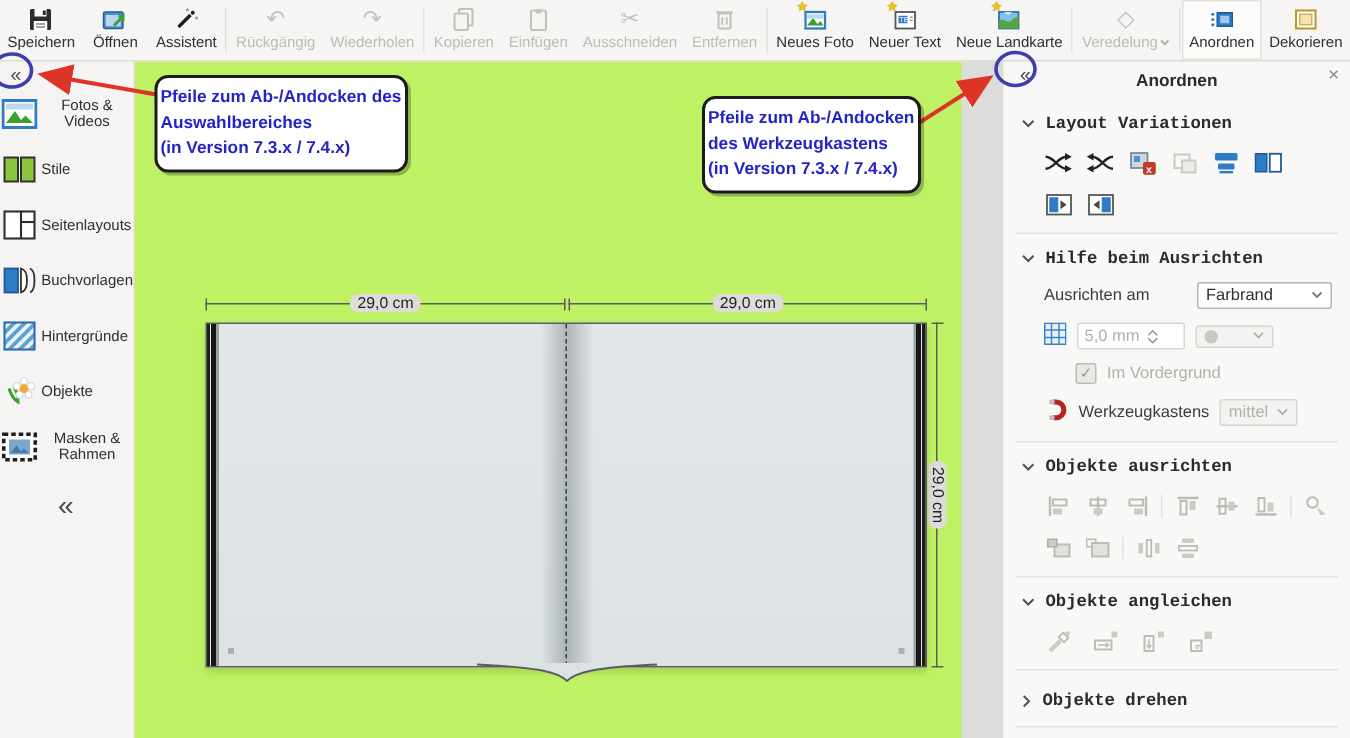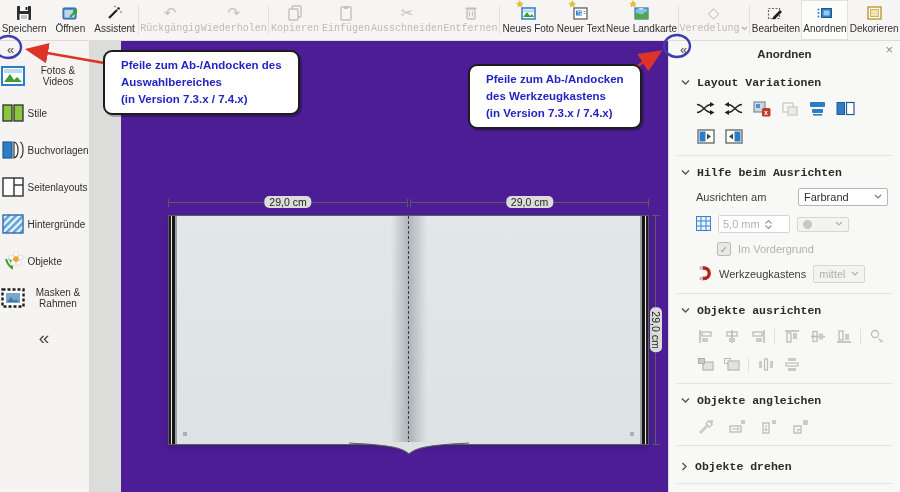--- a/index.html
+++ b/index.html
@@ -5,41 +5,41 @@
   html,body{margin:0;padding:0;width:900px;height:492px;overflow:hidden;
     font-family:"Liberation Sans",sans-serif;background:#dcdcda;-webkit-font-smoothing:antialiased;}
   .app{position:relative;width:900px;height:492px;}
 
   
   .toolbar{position:absolute;left:0;top:0;width:900px;height:40px;background:#f6f5f3;
     border-bottom:1px solid #dddbd7;display:flex;align-items:stretch;justify-content:space-between;z-index:5;}
   .tb{appearance:none;border:0;background:transparent;display:flex;flex-direction:column;align-items:center;
     justify-content:flex-start;padding:4px 5px 2px;gap:2px;min-width:44px;cursor:pointer;}
   .tb .tbl{font-size:10px;color:#2f2f2f;white-space:nowrap;line-height:11px;text-align:right;}
-  .tb.disabled .tbl{color:#bdbbb7;font-family:Liberation Mono, monospace;}
+  .tb.disabled .tbl{color:#bdbbb7;}
   .tb.active{background:#fcfcfb;box-shadow:inset 0 0 0 1px #e4e2df;}
   .tb-sep{width:1px;background:#e3e1dd;margin:5px 1px;}
   .tbi{width:17px;height:17px;display:flex;align-items:center;justify-content:center;position:relative;}
   .tbi svg{display:block;}
   .glyph{font-size:15px;line-height:15px;color:#3a3a3a;}
   .glyph.gray{color:#c3c1bd;}
   .star-badge{position:absolute;left:-4px;top:-5px;font-size:9px;color:#f4c20d;text-shadow:0 0 1px #8a6d00;}
   .mini-caret{margin-left:1px;}
 
   
   .sidebar{position:absolute;left:0;top:40px;width:90px;height:452px;background:#f5f4f2;
     border-right:1px solid #dcdad6;display:flex;flex-direction:column;align-items:center;padding-top:24px;box-sizing:border-box;z-index:4;}
   .dock-left{position:absolute;left:1px;top:0px;font-size:13px;color:#4a4a4a;cursor:pointer;padding:2px 6px;}
   .sb-item{display:flex;align-items:center;gap:3px;margin-bottom:13px;cursor:pointer;width:88px;}
   .sb-item .sbl{font-size:10px;color:#2f2f2f;text-align:center;line-height:11px;}
   .sbi{width:24px;height:24px;display:flex;align-items:center;justify-content:center;}
   .sb-collapse{margin-top:4px;font-size:19px;color:#4a4a4a;cursor:pointer;letter-spacing:1px;}
 
   
-  .canvas{position:absolute;left:90px;top:40px;width:551px;height:452px;background:#4c1d95;overflow:hidden;margin-left:31px;}
+  .canvas{position:absolute;left:90px;top:40px;width:551px;height:452px;background:#bef264;overflow:hidden;}
   .dim-h{position:absolute;height:0;border-top:1px solid #5c5c5c;}
   .dim-h .tick{position:absolute;top:-4px;width:1px;height:8px;background:#5c5c5c;}
   .dim-h .tick.t-l{left:0;} .dim-h .tick.t-r{right:0;}
   .dim-label{position:absolute;left:50%;top:-7px;transform:translateX(-50%);background:#dcdcda;
     padding:0 5px;font-size:10.5px;color:#1f1f1f;white-space:nowrap;border-radius:5px;}
   .dim-v{position:absolute;width:0;border-left:1px solid #5c5c5c;}
   .dim-v .tick{position:absolute;left:-4px;height:1px;width:8px;background:#5c5c5c;}
   .dim-v .tick.t-t{top:0;} .dim-v .tick.t-b{bottom:0;}
   .dim-label-v{position:absolute;top:50%;left:-6px;transform:translateY(-50%);writing-mode:vertical-rl;
     background:#dcdcda;padding:4px 0;font-size:10.5px;color:#1f1f1f;border-radius:5px;}
@@ -79,21 +79,21 @@
     padding:2px 4px;color:#b3b1ad;font-size:11px;gap:5px;}
   .spin-arrows{display:flex;flex-direction:column;gap:1px;}
   .chk{width:12px;height:12px;border:1px solid #bdbbb7;background:#e9e8e5;border-radius:2px;
     display:flex;align-items:center;justify-content:center;font-size:10px;color:#9a9894;}
   .dis-label{color:#b3b1ad;}
   .color-dot{width:9px;height:9px;border-radius:50%;background:#c9c7c3;}
 
   
   .overlay{position:absolute;left:0;top:0;width:900px;height:492px;pointer-events:none;z-index:40;}
   .callout{position:absolute;background:#fff;border:2px solid #1c1c1c;border-radius:9px;
-    padding:5px 16px;z-index:50;box-shadow:2px 2px 0 rgba(0,0,0,.25);}
+    padding:5px 2px;z-index:50;box-shadow:2px 2px 0 rgba(0,0,0,.25);}
   .callout .cl{font-size:11.5px;font-weight:bold;color:#2424c4;line-height:17px;white-space:nowrap;}
   .c1{left:103px;top:50px;}
   .c2{left:468px;top:64px;}
 </style>
 </head>
 <body>
 
 <div class="app">
 
   <div class="toolbar">
@@ -211,29 +211,20 @@
       <span class="tbl">Neue Landkarte</span>
     </button>
     <span class="tb-sep"></span>
     <button class="tb disabled">
       <span class="tbi glyph gray">◇</span>
       <span class="tbl"><span>Veredelung</span><svg class="mini-caret" width="7" height="5">
             <polyline points="1,1 3.5,3.5 6,1" fill="none" stroke="#b3b1ad" stroke-width="1.2"></polyline>
           </svg></span>
     </button>
     <span class="tb-sep"></span>
-    <button class="tb">
-      <span class="tbi">
-        <svg width="17" height="16">
-            <rect x="1.5" y="3.5" width="11" height="10" fill="none" stroke="#666" stroke-width="1.2" stroke-dasharray="2,1.5"></rect>
-            <path d="M6,12 L13,5 L15,7 L8,14 L5.5,14.5 Z" fill="#1e1e1e"></path>
-          </svg>
-      </span>
-      <span class="tbl">Bearbeiten</span>
-    </button>
     <button class="tb active">
       <span class="tbi">
         <svg width="17" height="16">
             <circle cx="2.5" cy="4.5" r="1" fill="#2e7cc6"></circle>
             <circle cx="2.5" cy="8" r="1" fill="#2e7cc6"></circle>
             <circle cx="2.5" cy="11.5" r="1" fill="#2e7cc6"></circle>
             <rect x="5.5" y="3.5" width="10" height="9" fill="#2e7cc6" stroke="#1d5a96" stroke-width="1"></rect>
             <rect x="7.5" y="5.5" width="6" height="5" fill="#9ec9ec"></rect>
           </svg>
       </span>
@@ -267,37 +258,37 @@
       <span class="sbi">
         <svg width="22" height="20">
             <rect x="1" y="2" width="9" height="16" fill="#8cc63f" stroke="#2f2f2f" stroke-width="1.3"></rect>
             <rect x="12" y="2" width="9" height="16" fill="#8cc63f" stroke="#2f2f2f" stroke-width="1.3"></rect>
           </svg>
       </span>
       <span class="sbl">Stile</span>
     </div>
     <div class="sb-item">
       <span class="sbi">
+        <svg width="22" height="20">
+            <rect x="1" y="1" width="20" height="18" fill="#fff" stroke="#2f2f2f" stroke-width="1.4"></rect>
+            <line x1="12" y1="1" x2="12" y2="19" stroke="#2f2f2f" stroke-width="1.4"></line>
+            <line x1="12" y1="8" x2="21" y2="8" stroke="#2f2f2f" stroke-width="1.4"></line>
+          </svg>
+      </span>
+      <span class="sbl">Seitenlayouts</span>
+    </div>
+    <div class="sb-item">
+      <span class="sbi">
         <svg width="24" height="20">
             <rect x="2" y="2" width="9" height="16" fill="#2e7cc6" stroke="#1d5a96" stroke-width="1.2"></rect>
             <path d="M13,2 Q17,3 17,10 Q17,17 13,18 Z" fill="#fff" stroke="#2f2f2f" stroke-width="1.2"></path>
             <path d="M19,2 Q22,3 22,10 Q22,17 19,18" fill="none" stroke="#2f2f2f" stroke-width="1.2"></path>
           </svg>
       </span>
       <span class="sbl">Buchvorlagen</span>
-    </div>
-    <div class="sb-item">
-      <span class="sbi">
-        <svg width="22" height="20">
-            <rect x="1" y="1" width="20" height="18" fill="#fff" stroke="#2f2f2f" stroke-width="1.4"></rect>
-            <line x1="12" y1="1" x2="12" y2="19" stroke="#2f2f2f" stroke-width="1.4"></line>
-            <line x1="12" y1="8" x2="21" y2="8" stroke="#2f2f2f" stroke-width="1.4"></line>
-          </svg>
-      </span>
-      <span class="sbl">Seitenlayouts</span>
     </div>
     <div class="sb-item">
       <span class="sbi">
         <svg width="22" height="20">
             <defs>
               <pattern id="hst" width="5" height="5" patternTransform="rotate(45)" patternUnits="userSpaceOnUse">
                 <rect width="5" height="5" fill="#eaf3fa"></rect>
                 <rect width="2.5" height="5" fill="#5aa2d6"></rect>
               </pattern>
             </defs>

